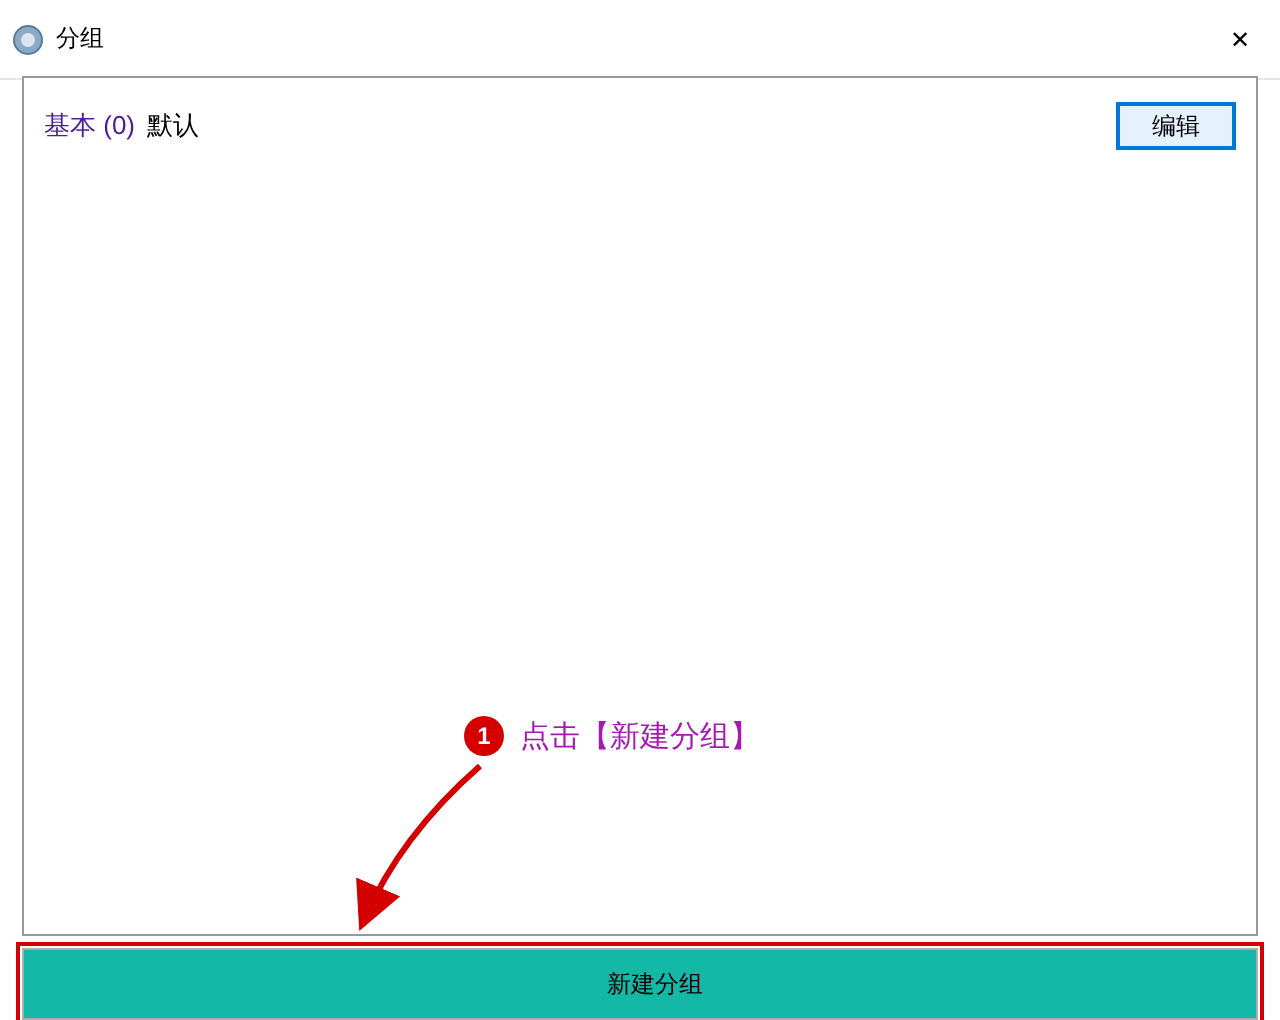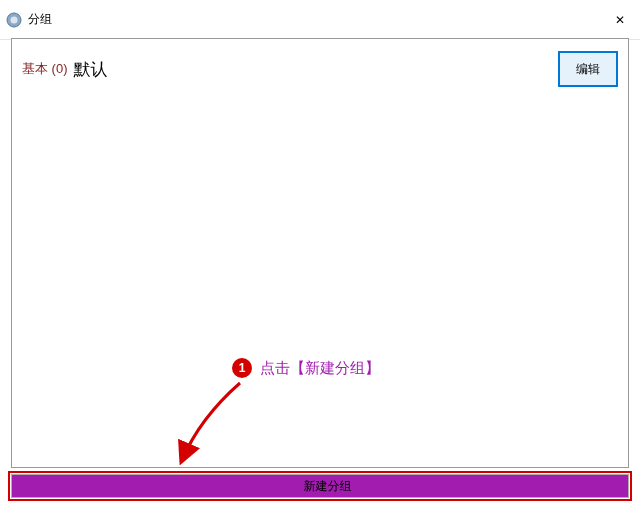--- a/index.html
+++ b/index.html
@@ -42,30 +42,30 @@
       border: 1px solid #999;
       background: #fff;
     }
     .group-row {
       display: flex;
       align-items: center;
       padding: 12px 10px;
       gap: 6px;
     }
     .group-name {
-      color: #7f1d1d;
+      color: #4c1d95;
       font-size: 13px;
     }
     .group-default {
       color: #000;
-      font-size: 17px;
+      font-size: 13px;
     }
     .row-spacer { flex: 1; }
     .btn {
-      height: 36px;
+      height: 24px;
       min-width: 60px;
       padding: 0 12px;
       background: #e1e1e1;
       border: 1px solid #adadad;
       font-size: 12px;
       cursor: pointer;
       display: inline-flex;
       align-items: center;
       justify-content: center;
       font-family: inherit;
@@ -77,22 +77,22 @@
 
     .bottom-bar {
       position: absolute;
       left: 11px; right: 11px; bottom: 12px;
       height: 24px;
       display: flex;
       gap: 10px;
     }
     .bottom-btn {
       flex: 1;
-      height: 24px;
-      background: #a21caf;
+      height: 36px;
+      background: #14b8a6;
       border: 1px solid #adadad;
       font-size: 12px;
       cursor: pointer;
       display: inline-flex;
       align-items: center;
       justify-content: center;
       font-family: inherit;
       padding-left: 15px;
     }
     .bottom-btn.highlighted {

